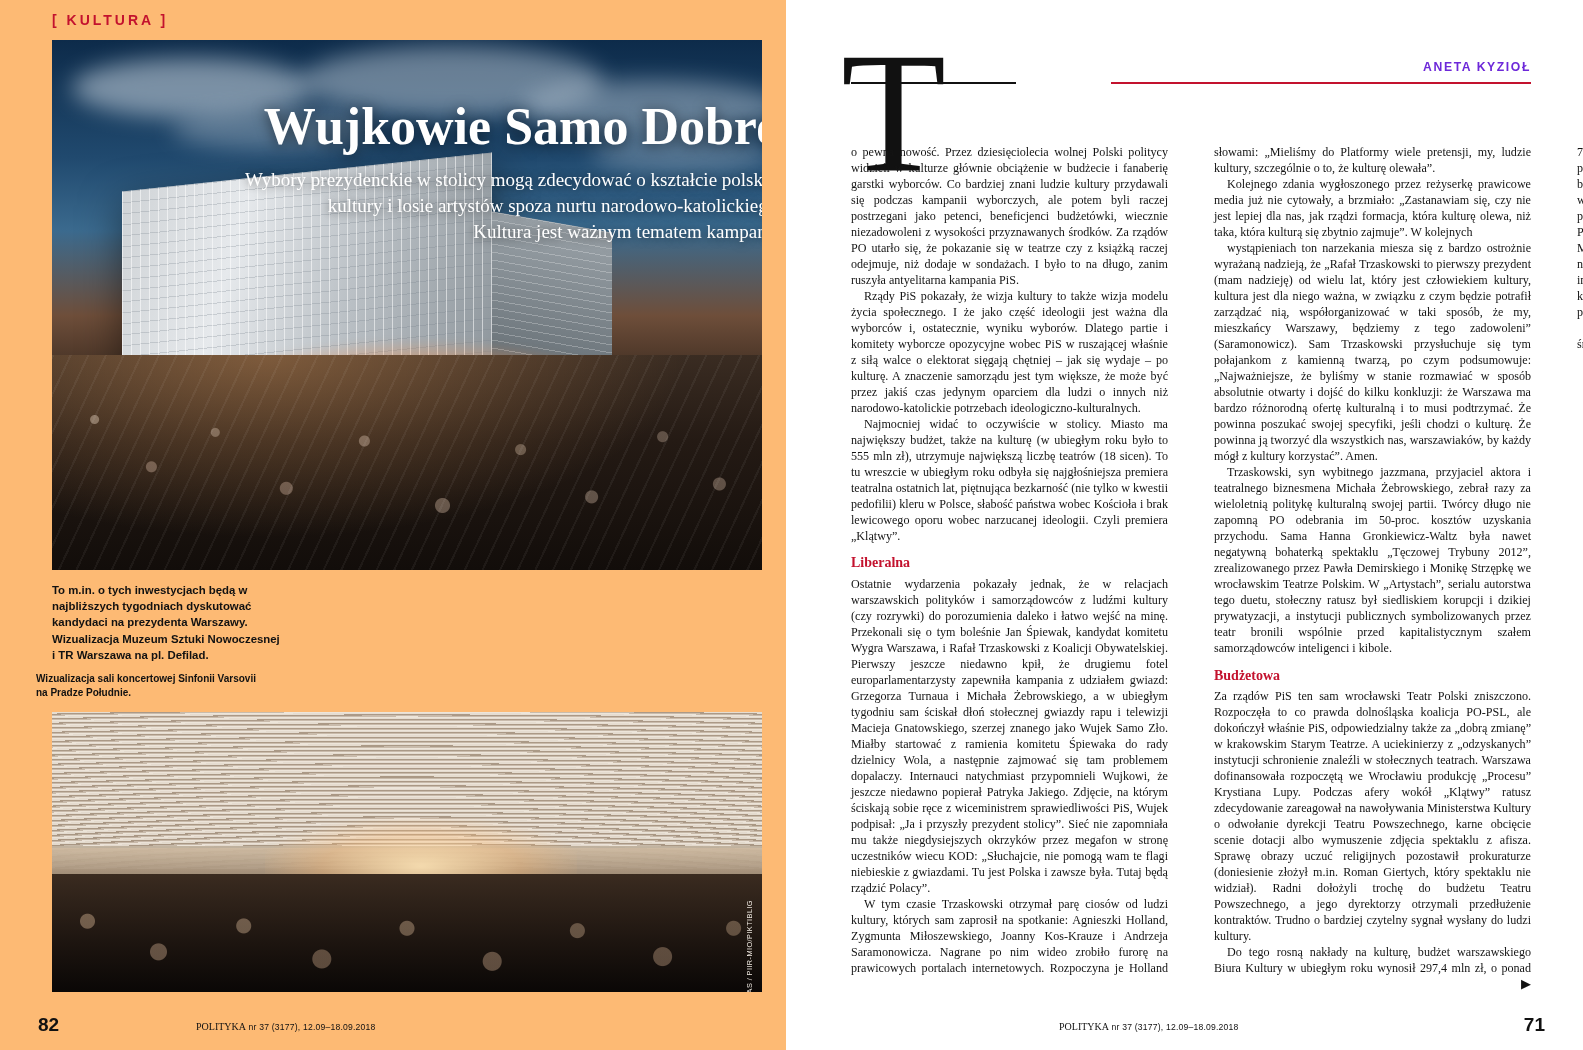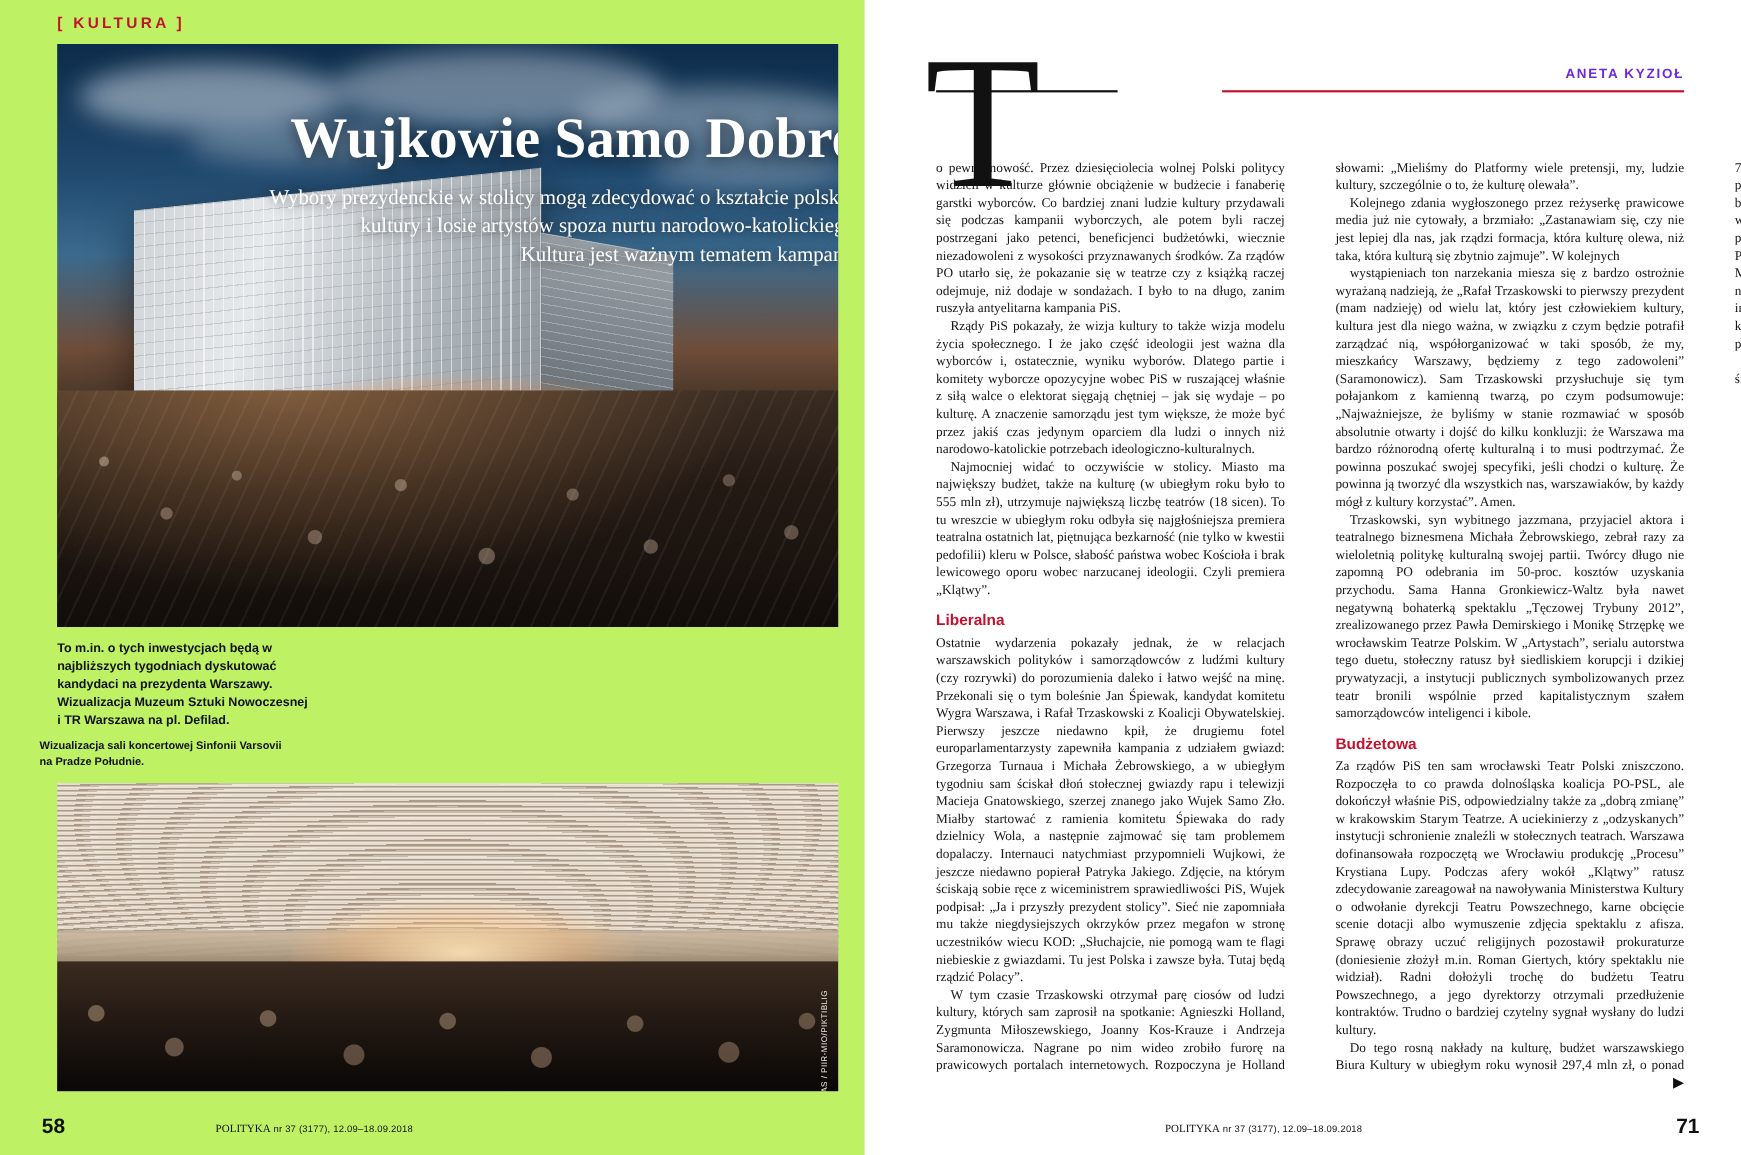--- a/index.html
+++ b/index.html
@@ -7,21 +7,21 @@
   body {
     width:1583px; height:1050px;
     background:#ffffff;
     font-family:"Liberation Serif", serif;
     overflow:hidden;
     position:relative;
   }
   .spread { position:absolute; inset:0; display:flex; }
 
   
-  .page-left { width:786px; height:1050px; position:relative; background:#bef264; }
+  .page-left { width:786px; height:1050px; position:relative; background:#fdba74; }
 
   .kultura-tag {
     position:absolute; left:52px; top:12px;
     font-family:"Liberation Sans", sans-serif;
     font-size:14px; letter-spacing:3px; font-weight:700;
     color:#c3122e;
   }
 
   .hero-photo {
     position:absolute; left:52px; top:40px; width:710px; height:530px;
@@ -174,21 +174,21 @@
     position:absolute; left:54px; top:144px; width:680px; height:840px;
     column-count:2; column-gap:46px;
     font-size:12.1px; line-height:1.325;
     text-align:justify; color:#141414;
     -webkit-hyphens:auto; hyphens:auto;
   }
   .cols p { margin:0; text-indent:13px; }
   .cols p.first { text-indent:0; }
   .cols h3 {
     margin:10px 0 3px 0;
-    font-family:Liberation Sans, sans-serif;
+    font-family:Liberation Serif, serif;
     font-size:14px; font-weight:700; color:#c3122e;
     break-after:avoid;
   }
 
   
   .folio {
     position:absolute; bottom:14px;
     font-family:"Liberation Sans", sans-serif;
     font-size:19px; font-weight:700; color:#111;
   }
@@ -259,21 +259,21 @@
     <div class="cap-box2">Wizualizacja sali koncertowej Sinfonii Varsovii na Pradze Południe.</div>
 
     <div class="hall-photo">
       <div class="hall-ceiling"></div>
       <div class="hall-balcony"></div>
       <div class="hall-stagelight"></div>
       <div class="hall-audience"></div>
       <div class="photo-credit">© KULBIK / KONKURSY/PLAINK, (H)OMAS / PIIR-MIO/PIKTIBLIG</div>
     </div>
 
-    <div class="folio folio-left">58</div>
+    <div class="folio folio-left">82</div>
     <div class="imprint imp-left">
       <span class="mast">POLITYKA</span>
       <span>nr 37 (3177), 12.09–18.09.2018</span>
     </div>
   </div>
 
   <div class="gutter"></div>
 
   <div class="page-right">
 

